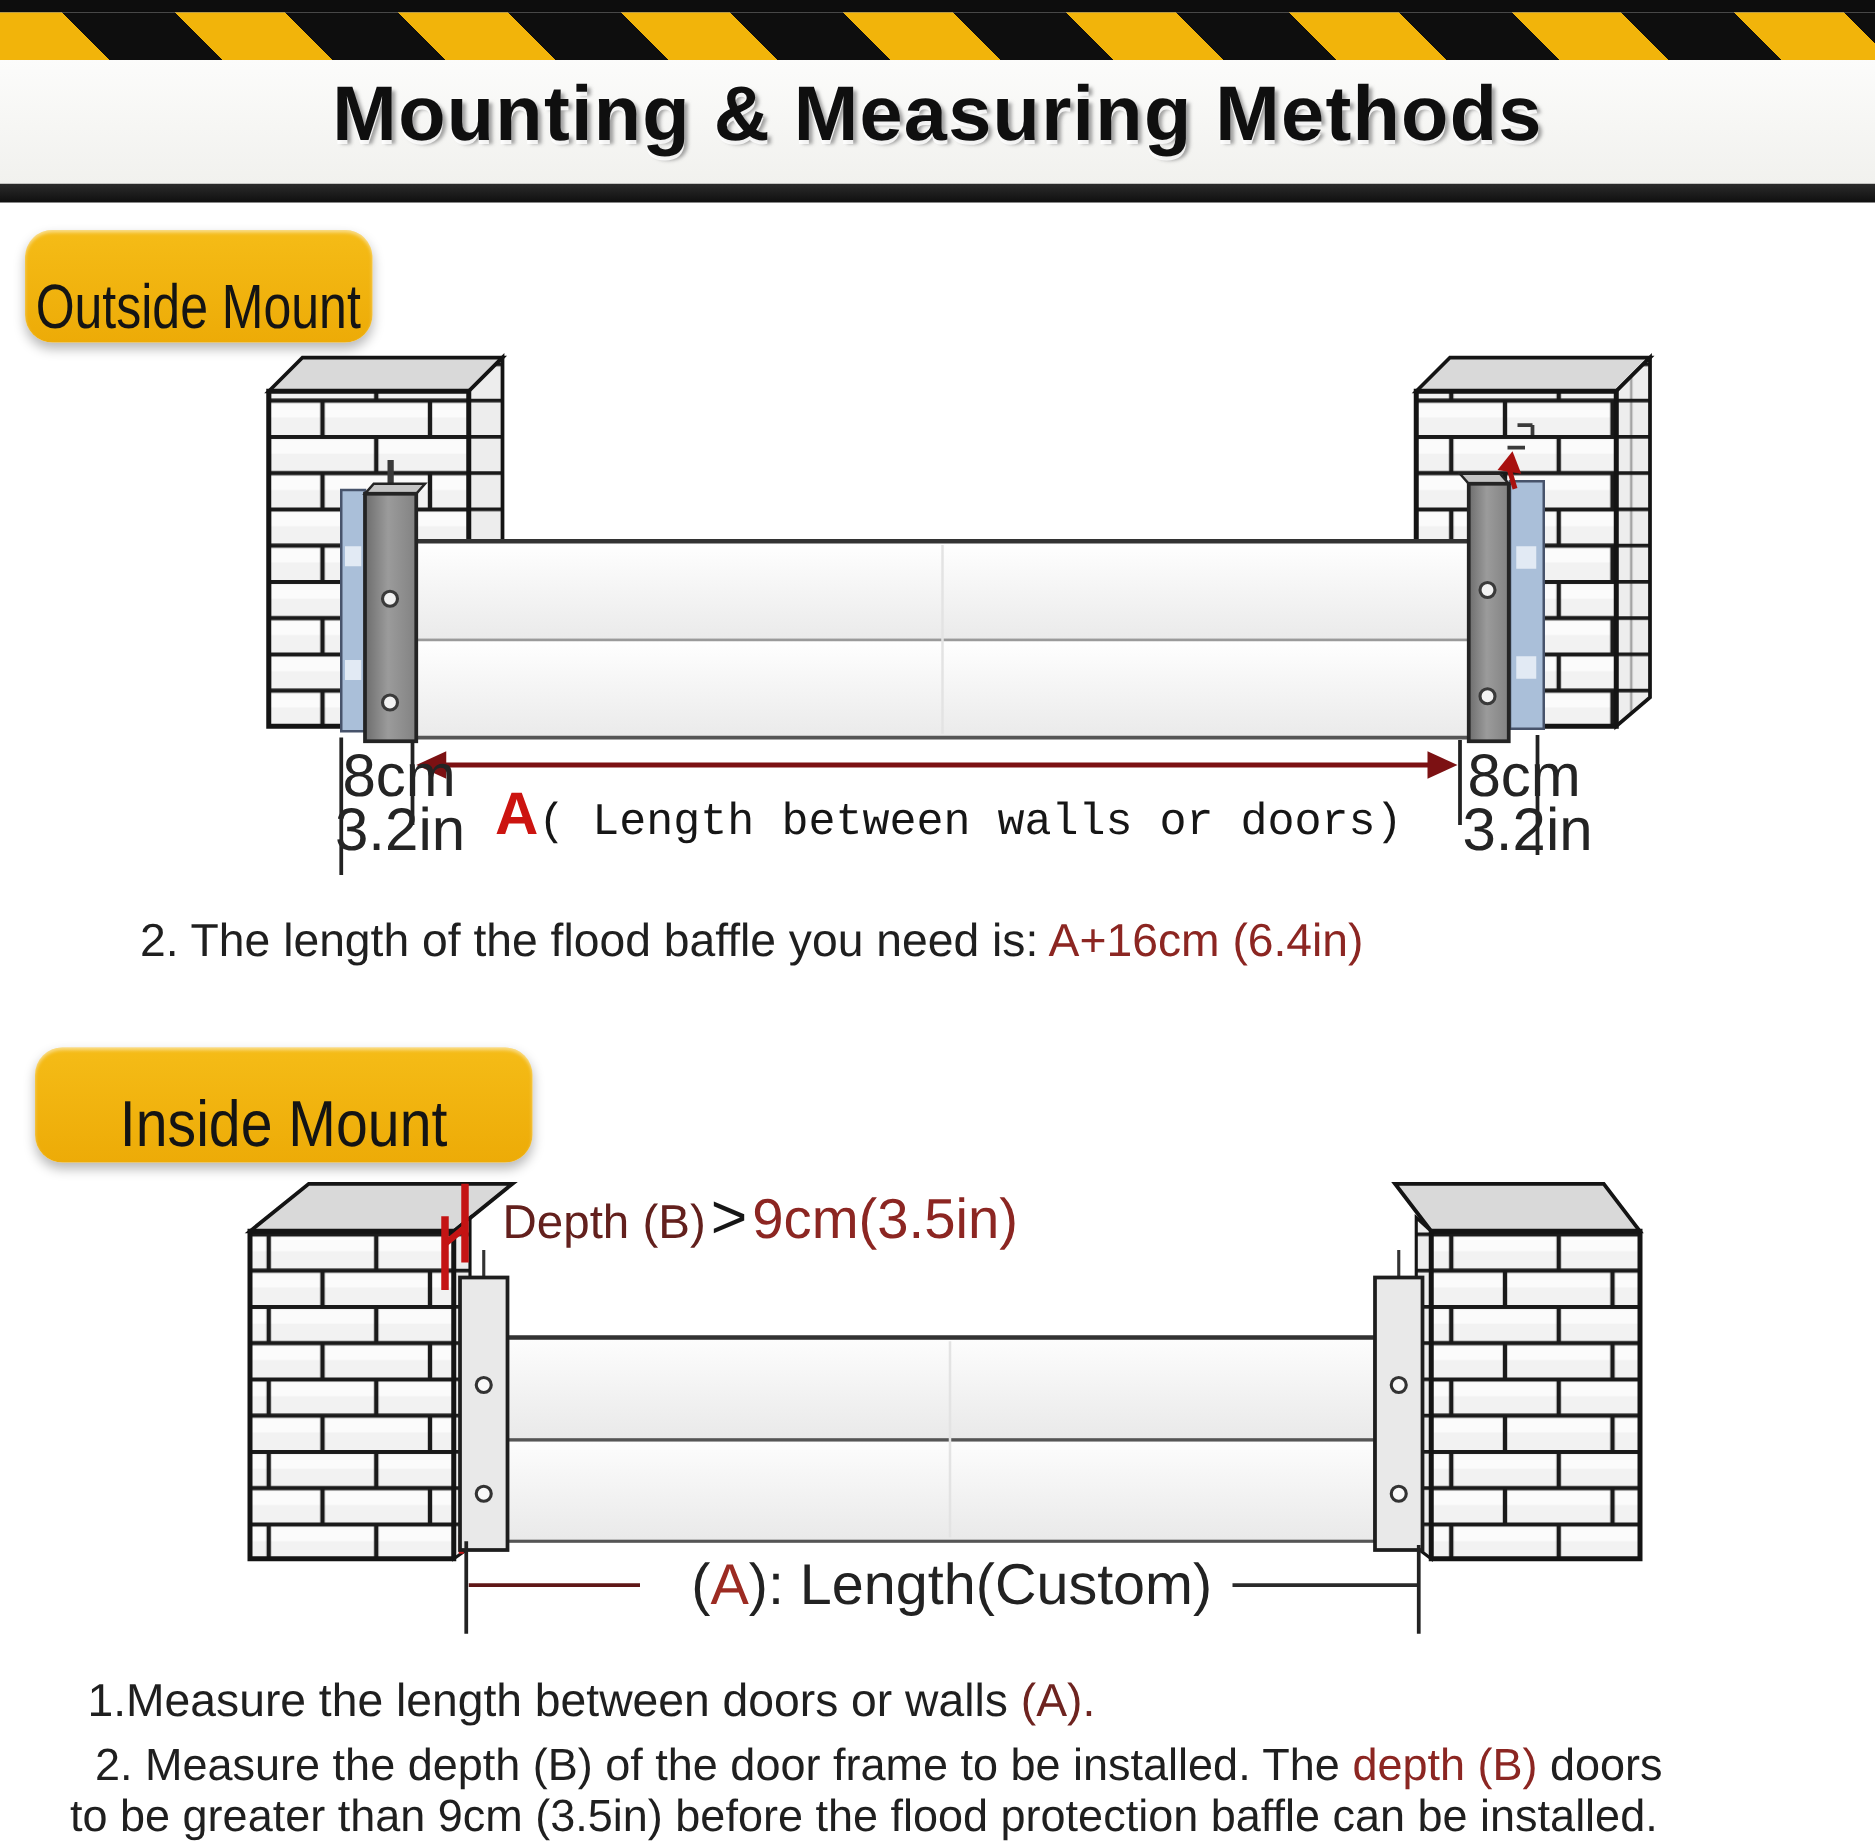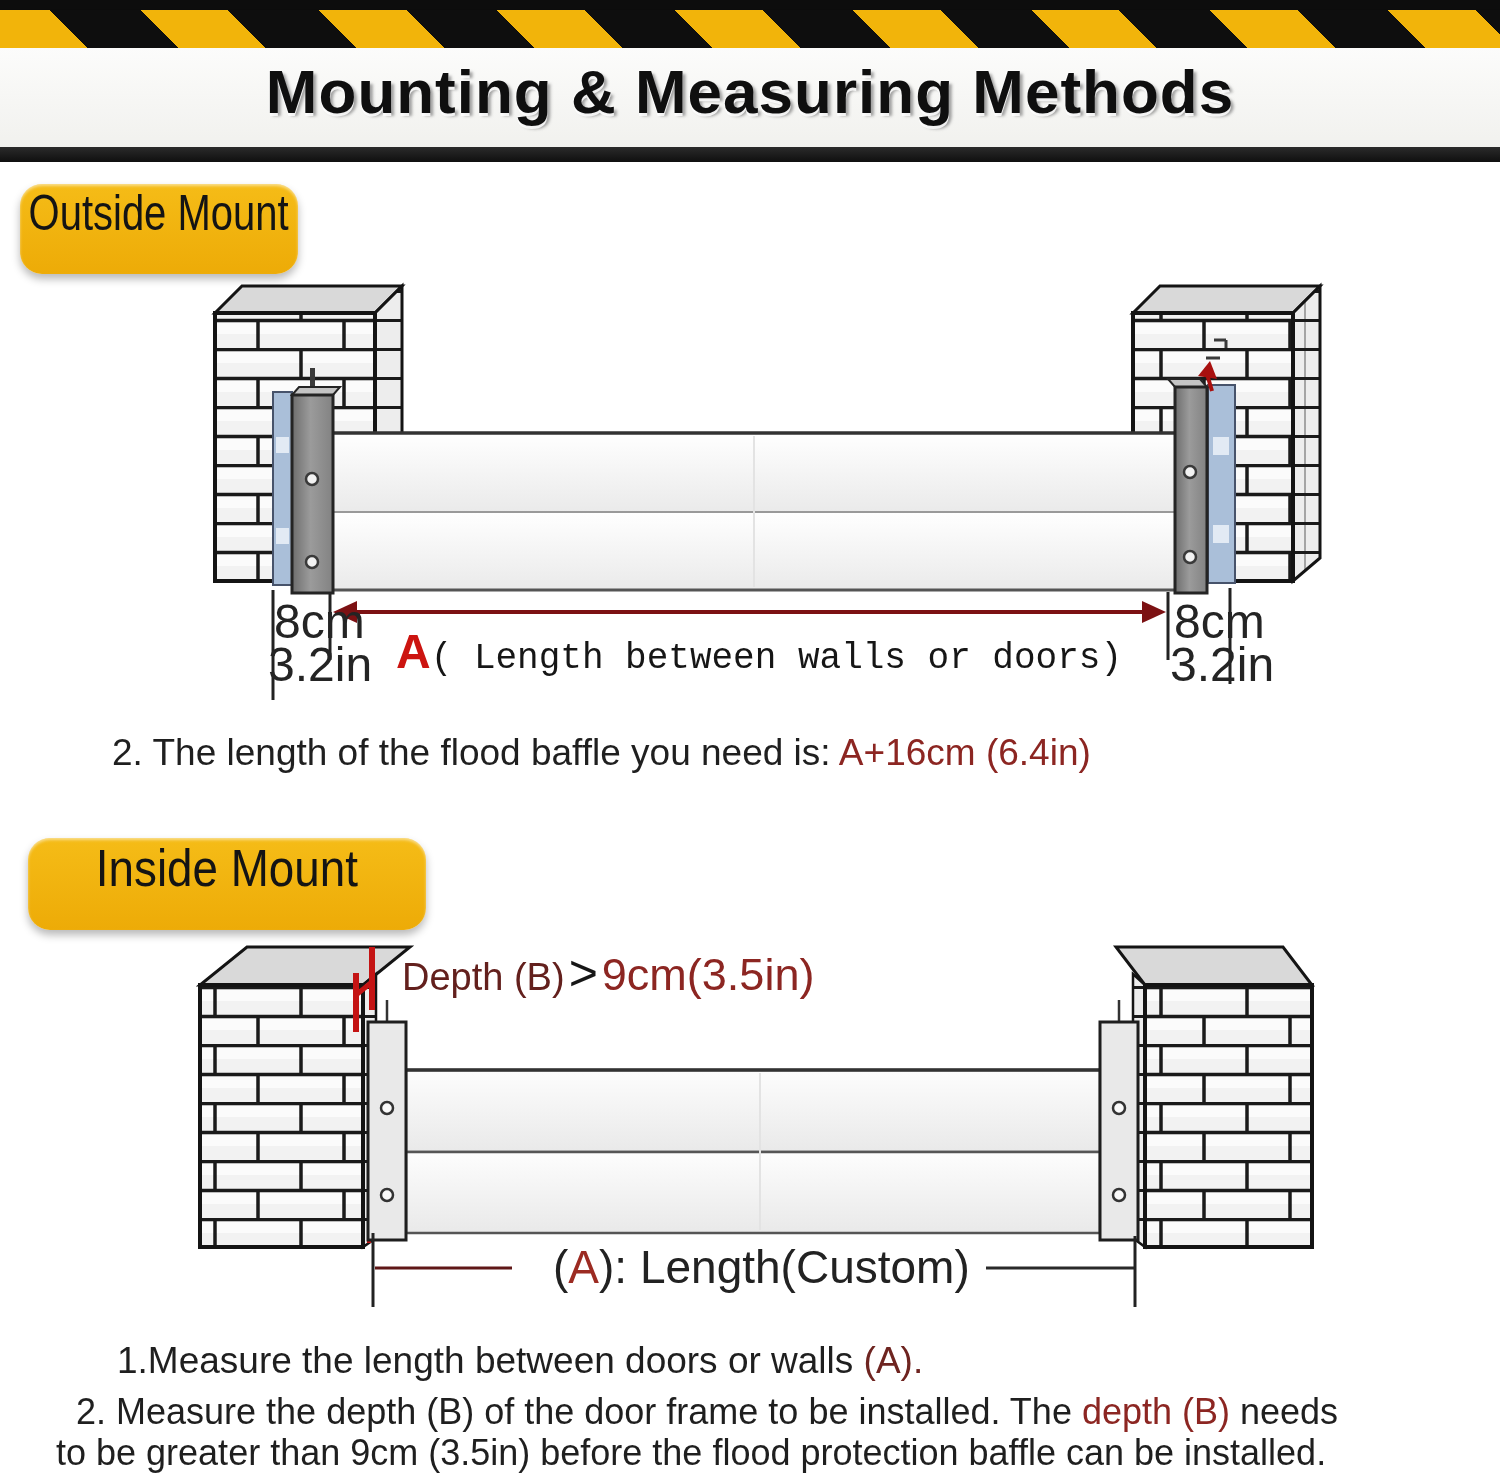--- a/index.html
+++ b/index.html
@@ -17,21 +17,21 @@
       background:linear-gradient(180deg,#fcfcfb,#f1f1ee); }
   .page-title { left:0; top:56px; width:1500px; text-align:center;
       font-size:62px; font-weight:700; letter-spacing:1px; color:#0f0f0f;
       text-shadow:0 3px 0 rgba(255,255,255,.85), 3px 3px 3px rgba(140,140,140,.8),
                   -1px -1px 0 rgba(255,255,255,.5); }
   .black-divider { left:0; top:147px; width:1500px; height:15px;
       background:linear-gradient(180deg,#2b2b2b,#0f0f0f); }
 
   
   .pill { background:linear-gradient(180deg,#f5bc17,#edab07);
-      border-radius:22px; color:#141414; display:flex; align-items:flex-start;
+      border-radius:22px; color:#141414; display:flex; align-items:flex-end;
       justify-content:center;
       box-shadow:0 5px 9px rgba(0,0,0,.28), inset 0 2px 3px rgba(255,255,255,.5); }
   .pill-outside { left:20px; top:184px; width:278px; height:90px; font-size:50px; }
   .pill-outside span { transform:scaleX(.80); white-space:nowrap; }
   .pill-inside  { left:28px; top:838px; width:398px; height:92px; font-size:52px; }
   .pill-inside span { transform:scaleX(.88); white-space:nowrap; }
 
   
   .svg-outside { left:0; top:280px; width:1500px; height:425px; }
   .svg-inside  { left:0; top:930px; width:1500px; height:400px; }
@@ -247,21 +247,21 @@
     <span class="gt">&gt;</span>
     <span class="d2">9cm(3.5in)</span>
   </div>
 
   <div class="abs length-caption">
     <span>(</span>
       <span class="letter-a">A</span>
       <span>): Length(Custom)</span>
   </div>
 
-  <div class="abs steps" style="left:70px; top:1340px;margin-left:47px;">
+  <div class="abs steps" style="left:70px; top:1340px;">
     <span>1.Measure the length between doors or walls </span><span class="dark-hl">(A).</span>
   </div>
   <div class="abs steps" style="left:76px; top:1391px; font-size:36px;">
-    <span>2. Measure the depth (B) of the door frame to be installed. The </span><span class="red-hl">depth (B)</span><span> needs</span>
+    <span>2. Measure the depth (B) of the door frame to be installed. The </span><span class="red-hl">depth (B)</span><span> doors</span>
   </div>
   <div class="abs steps" style="left:56px; top:1432px; font-size:36px;">to be greater than 9cm (3.5in) before the flood protection baffle can be installed.</div>
 
 </div>
 
 </body></html>

